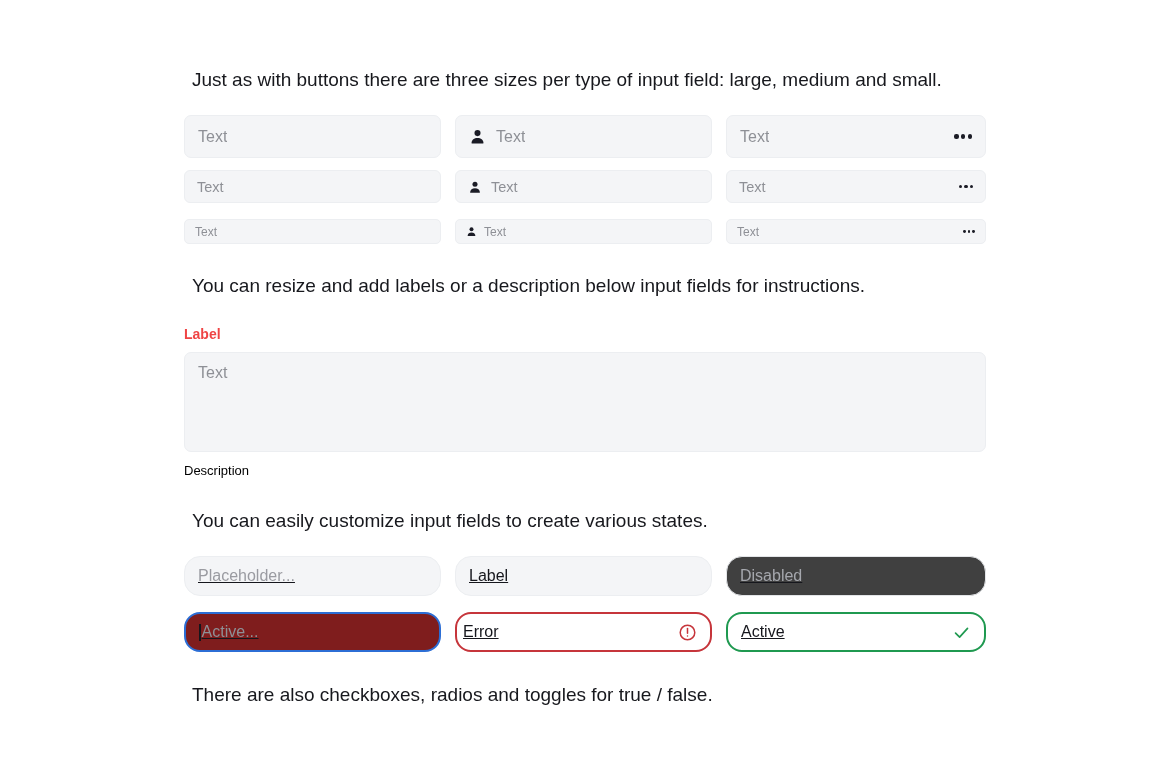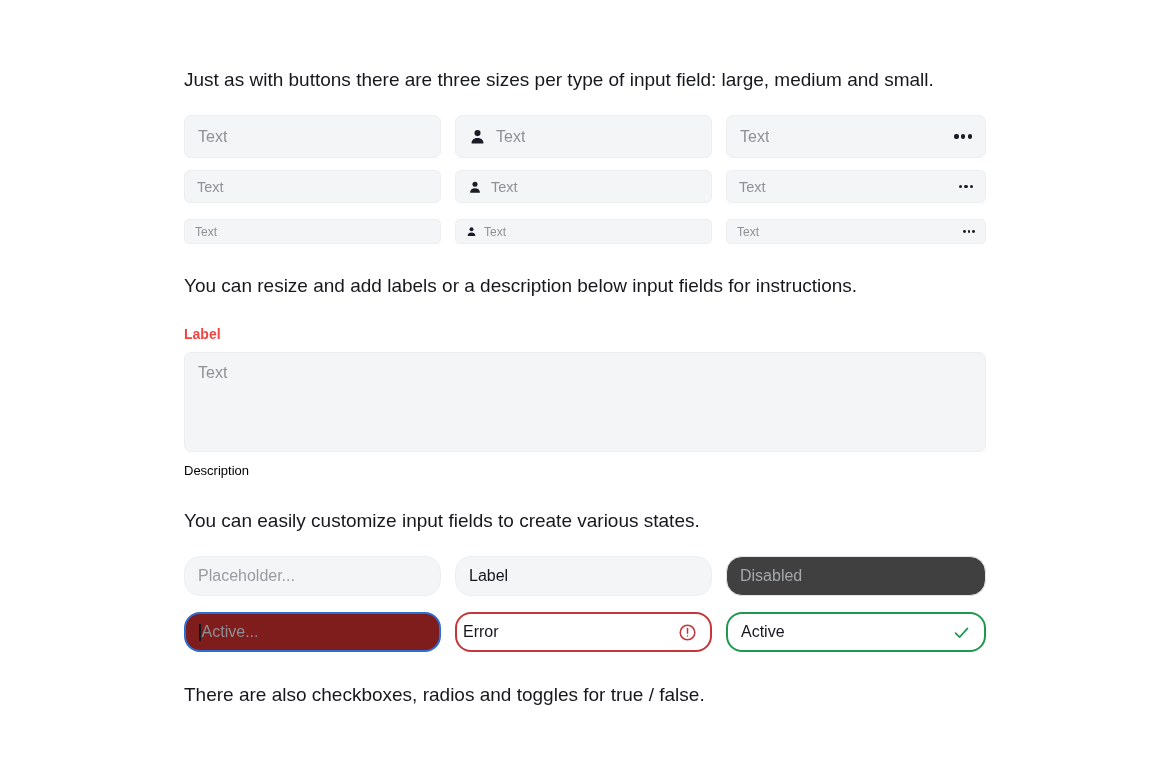--- a/index.html
+++ b/index.html
@@ -39,21 +39,21 @@
     color: #12131a;
     margin: 0 0 0 0;
     line-height: 36px;
   }
 
   .para {
     font-size: 19px;
     font-weight: normal;
     color: #17181d;
     line-height: 26px;
-    margin: 0;
+    margin: 8px;
   }
 
   .para-1 { margin-top: 22px; }
   .para-2 { margin-top: 29px; }
   .para-3 { margin-top: 29px; }
   .para-4 { margin-top: 30px; }
 
   
   .grid {
     display: grid;
@@ -157,20 +157,21 @@
   .state-field {
     height: 40px;
     padding: 0 13px;
     font-size: 16px;
     border-radius: 16px;
     display: flex;
     align-items: center;
     width: 100%;
     background: #f4f5f7;
     border: 1px solid #eceef1;
+    text-decoration: underline;
   }
 
   .state-placeholder .ph { color: #9a9ba1; }
 
   .state-filled { color: #15161c; }
   .state-filled .val { color: #15161c; }
 
   .state-disabled {
     background: #404040;
     border-color: #e3e5e8;

